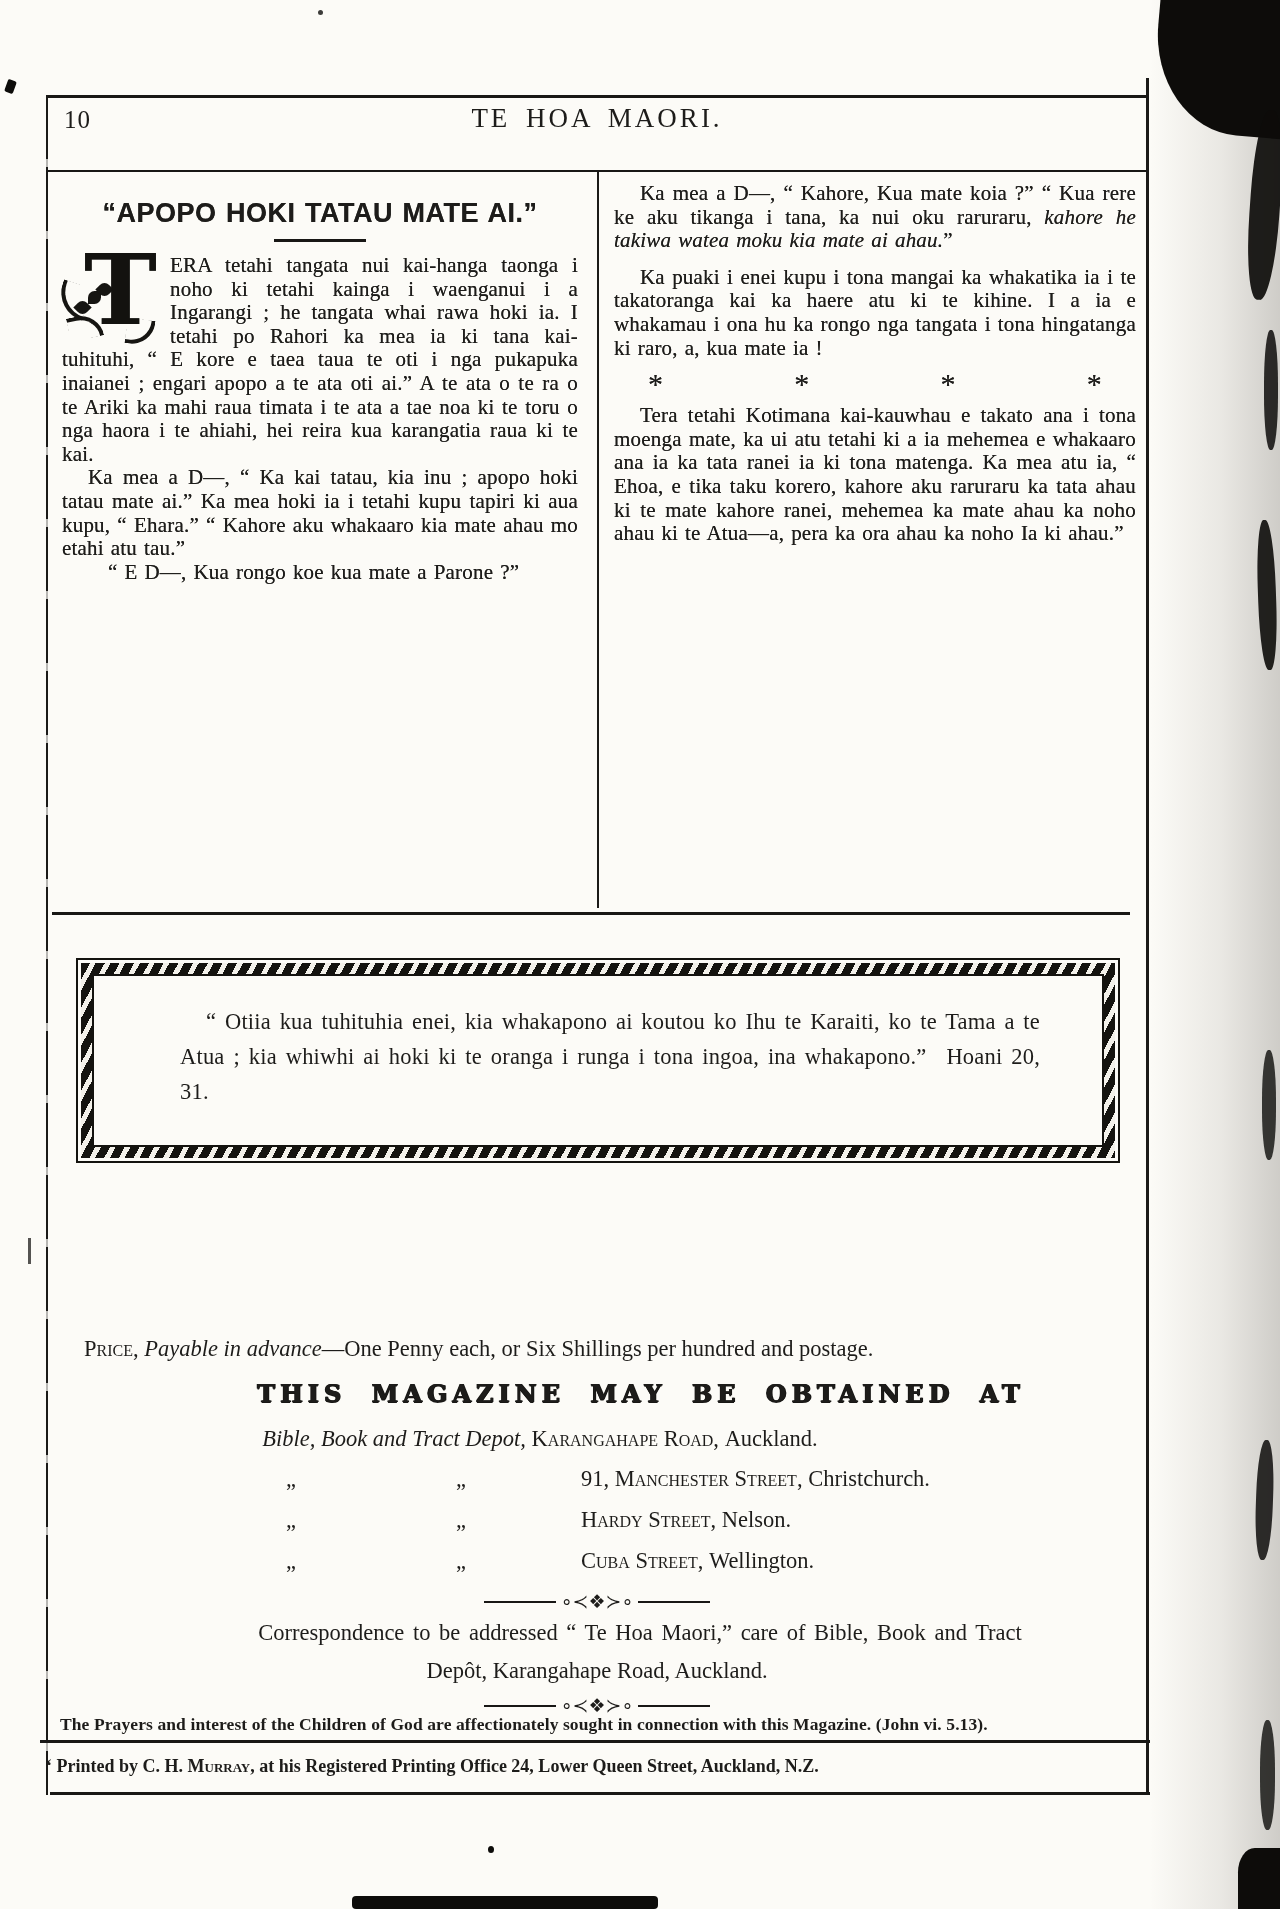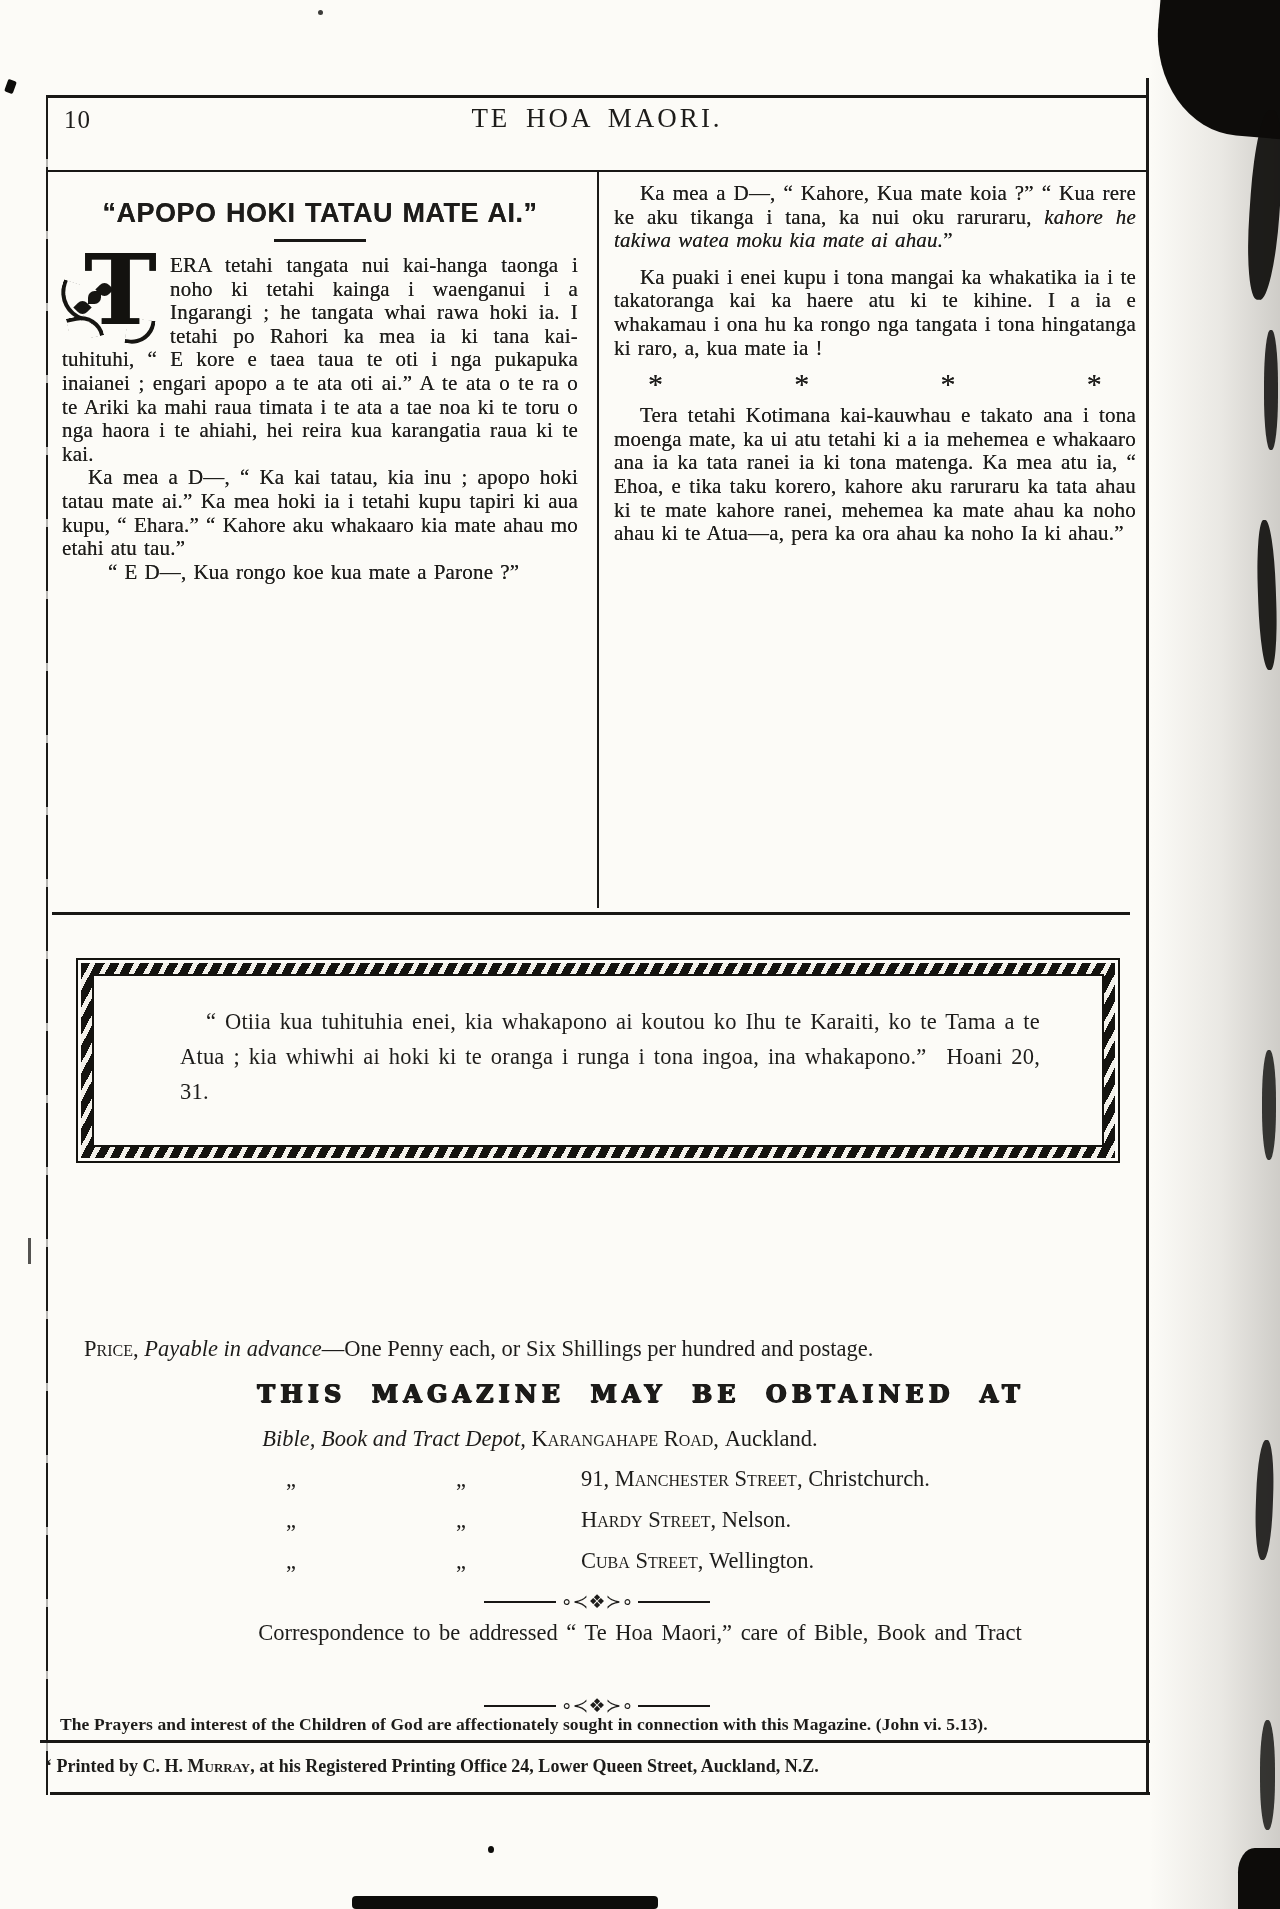--- a/index.html
+++ b/index.html
@@ -145,20 +145,21 @@
       </div>
   </div>
 
   <div class="divider" id="divider1">
       <span class="div-line"></span>
       <span class="div-orn">∘≺❖≻∘</span>
       <span class="div-line"></span>
     </div>
 
   <div id="corr1">Correspondence  to  be  addressed  “ Te Hoa Maori,”  care  of  Bible,  Book  and  Tract</div>
+  <div id="corr2">Depôt, Karangahape Road, Auckland.</div>
 
   <div class="divider" id="divider2">
       <span class="div-line"></span>
       <span class="div-orn">∘≺❖≻∘</span>
       <span class="div-line"></span>
     </div>
 
   <div id="prayers">The Prayers and interest of the Children  of God are affectionately sought in connection with this Magazine.  (John vi.  5.13).</div>
 
   <div id="printed"><span>‘ Printed by C. H. </span><span class="sc">Murray,</span><span> at his Registered  Printing Office 24, Lower Queen Street, Auckland, N.Z.</span></div>

